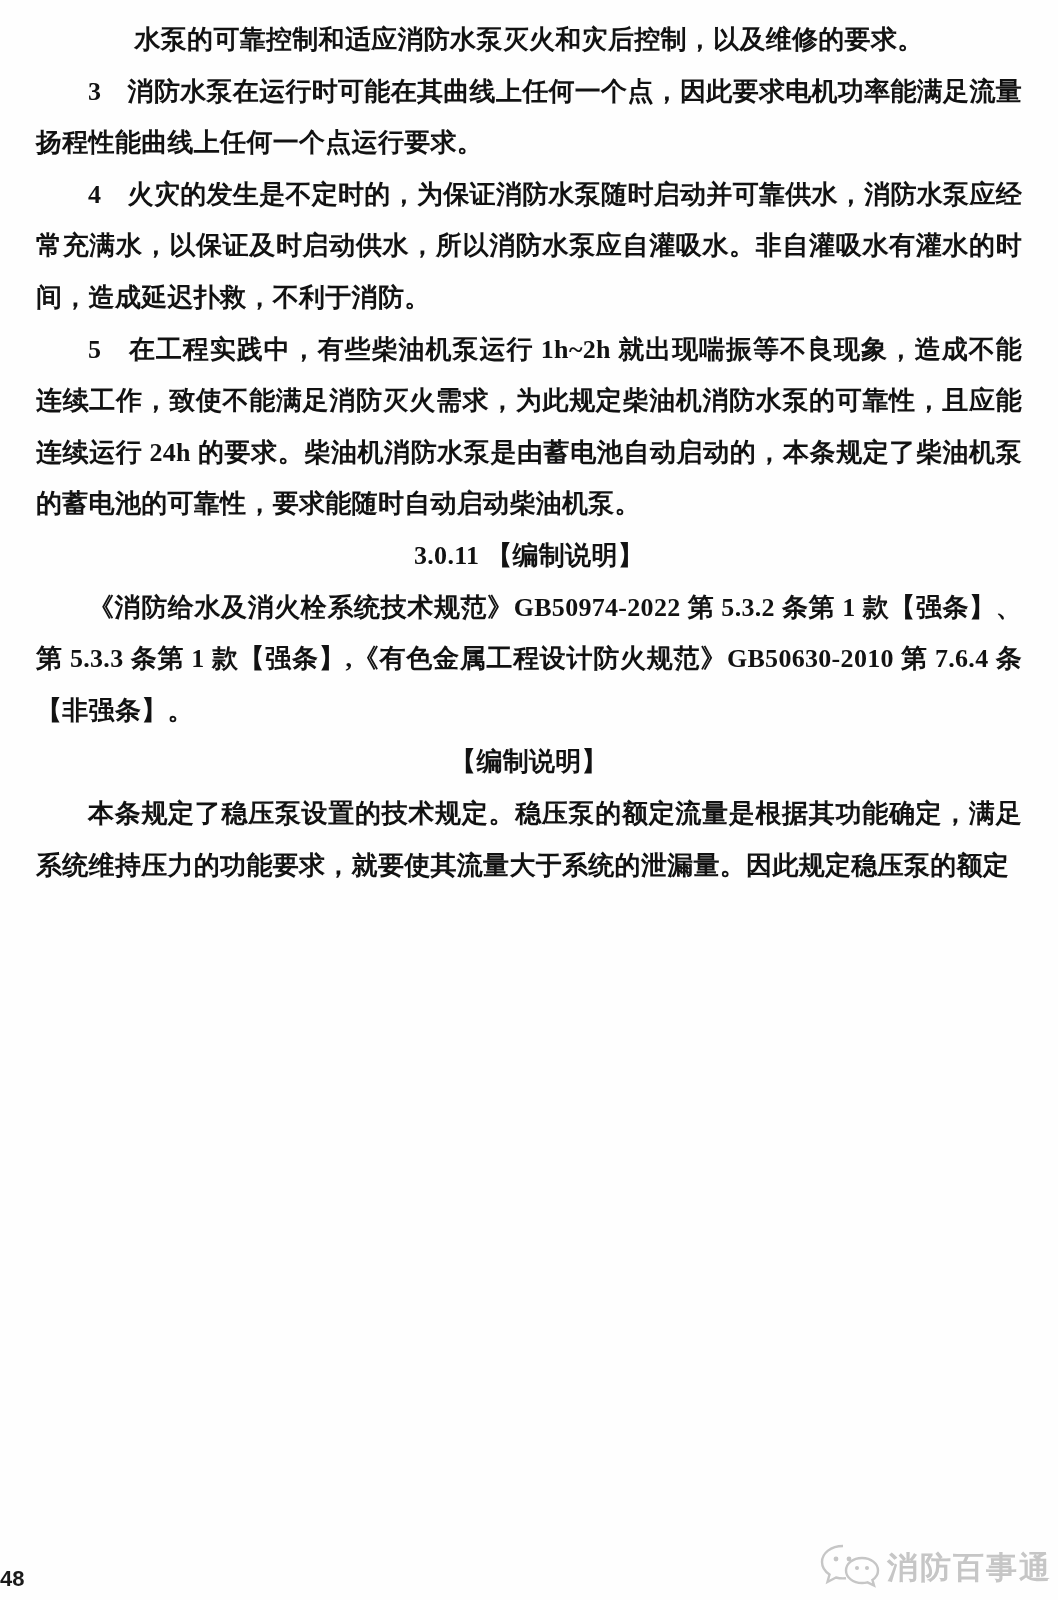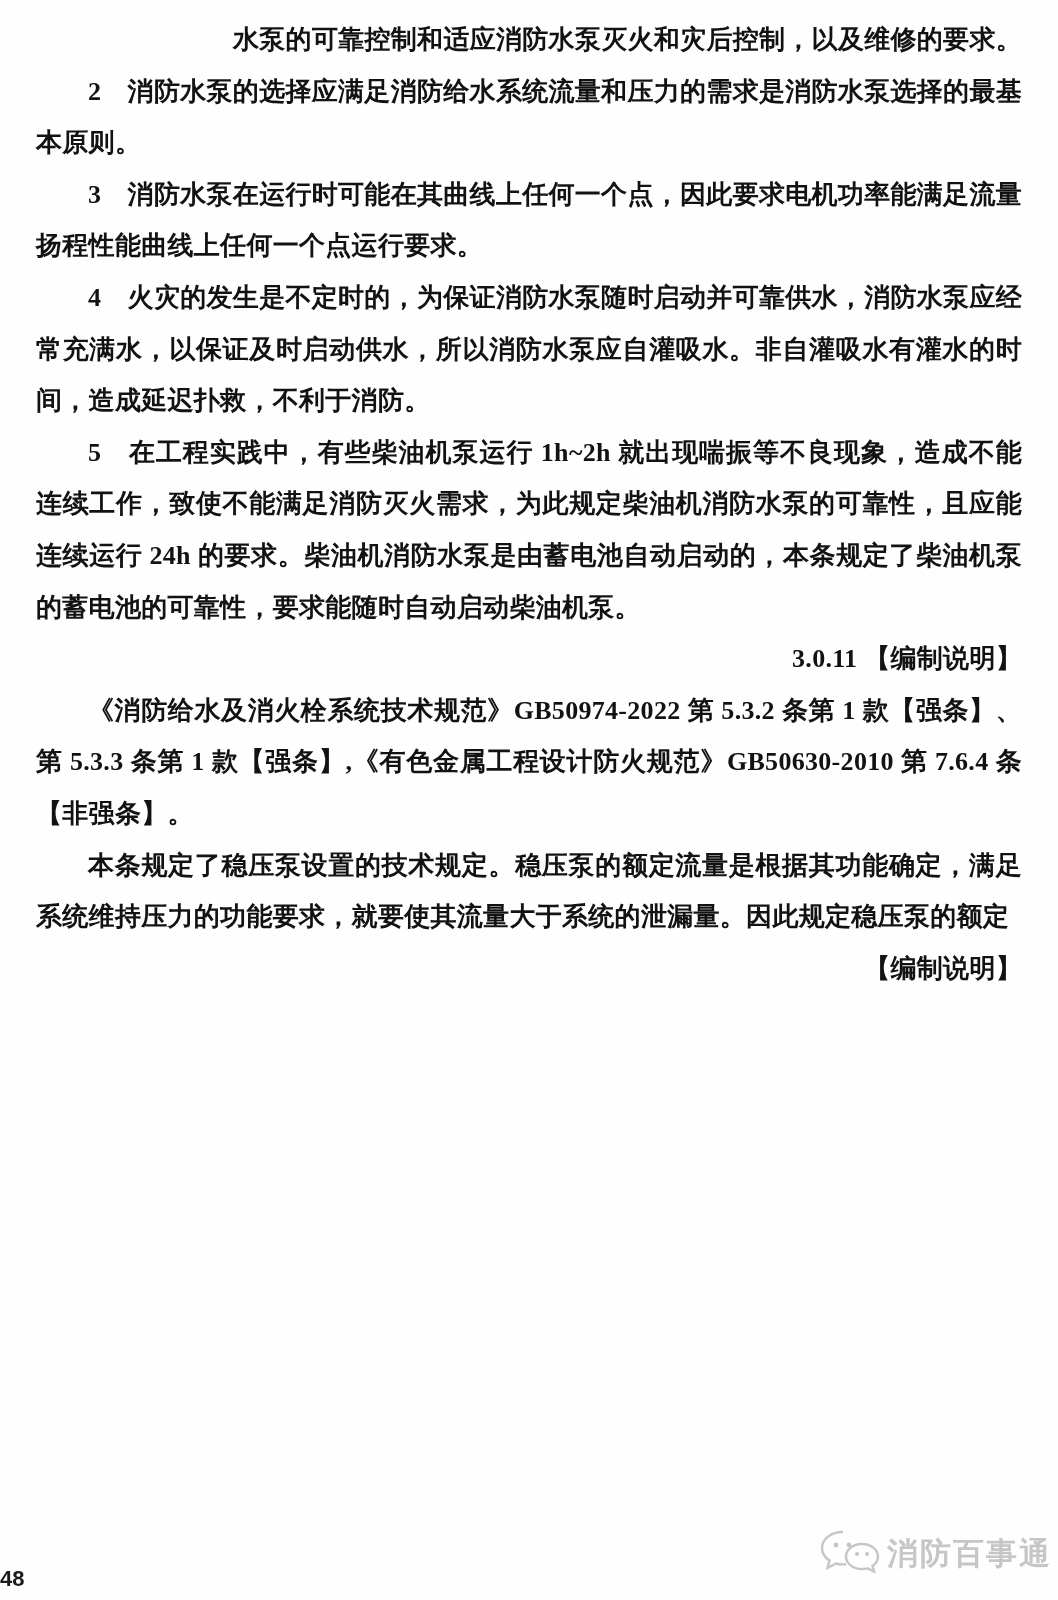--- a/index.html
+++ b/index.html
@@ -31,38 +31,38 @@
     padding: 0;
     text-align: justify;
     text-justify: inter-ideograph;
   }
   .para.indent {
     text-indent: 2em;
   }
   .para.plain,
   .para.heading {
     text-indent: 0;
-    text-align: right;
+    text-align: center;
     font-family: Liberation Serif, serif;
   }
   .footer-pagenum {
     position: absolute;
     left: 0;
     right: 0;
     bottom: 8px;
     text-align: left;
     font-family: "Liberation Sans", "DejaVu Sans", sans-serif;
     font-weight: bold;
     font-size: 22px;
     color: #1a1a1a;
   }
   .watermark {
     position: absolute;
     right: 6px;
-    bottom: 22px;
+    bottom: 8px;
     display: flex;
     align-items: center;
     gap: 6px;
     pointer-events: none;
   }
   .wm-icon {
     display: inline-block;
     line-height: 0;
   }
   .wm-text {
@@ -75,28 +75,27 @@
     white-space: nowrap;
   }
 </style>
 </head>
 <body>
 
 <div class="page">
 
   <main class="doc" id="doc">
       <p class="para plain">水泵的可靠控制和适应消防水泵灭火和灾后控制，以及维修的要求。</p>
-      <p class="para indent">2　消防水泵的选择应满足消防给水系统流量和压力的需求是消防水泵选择的最基本原则。</p>
       <p class="para indent">3　消防水泵在运行时可能在其曲线上任何一个点，因此要求电机功率能满足流量扬程性能曲线上任何一个点运行要求。</p>
       <p class="para indent">4　火灾的发生是不定时的，为保证消防水泵随时启动并可靠供水，消防水泵应经常充满水，以保证及时启动供水，所以消防水泵应自灌吸水。非自灌吸水有灌水的时间，造成延迟扑救，不利于消防。</p>
       <p class="para indent">5　在工程实践中，有些柴油机泵运行 1h~2h 就出现喘振等不良现象，造成不能连续工作，致使不能满足消防灭火需求，为此规定柴油机消防水泵的可靠性，且应能连续运行 24h 的要求。柴油机消防水泵是由蓄电池自动启动的，本条规定了柴油机泵的蓄电池的可靠性，要求能随时自动启动柴油机泵。</p>
       <p class="para heading">3.0.11 【编制说明】</p>
       <p class="para indent">《消防给水及消火栓系统技术规范》GB50974-2022 第 5.3.2 条第 1 款【强条】、第 5.3.3 条第 1 款【强条】,《有色金属工程设计防火规范》GB50630-2010 第 7.6.4 条【非强条】。</p>
+      <p class="para heading">【编制说明】</p>
       <p class="para indent">本条规定了稳压泵设置的技术规定。稳压泵的额定流量是根据其功能确定，满足系统维持压力的功能要求，就要使其流量大于系统的泄漏量。因此规定稳压泵的额定</p>
-      <p class="para heading">【编制说明】</p>
     </main>
 
   <div class="footer-pagenum">48</div>
 
   <div class="watermark">
     <span class="wm-icon">
       <svg width="62" height="48" viewBox="0 0 62 48">
         <g fill="none" stroke="#c6c6c6" stroke-width="2.4">
           <path d="M24 2 C12 2 3 9 3 18 c0 5 3 9.5 7.5 12.5 L8.5 38 l8.5 -4.5 c2.2 .6 4.6 .9 7 .9 1 0 2 -.05 3 -.17"></path>
           <path d="M43 14 c-9 0 -16 5.5 -16 12.5 0 7 7 12.5 16 12.5 1.9 0 3.8 -.25 5.5 -.7 L55 41.5 l-1.6 -5.6 C57 33.6 59 30.4 59 26.5 59 19.5 52 14 43 14 Z"></path>

